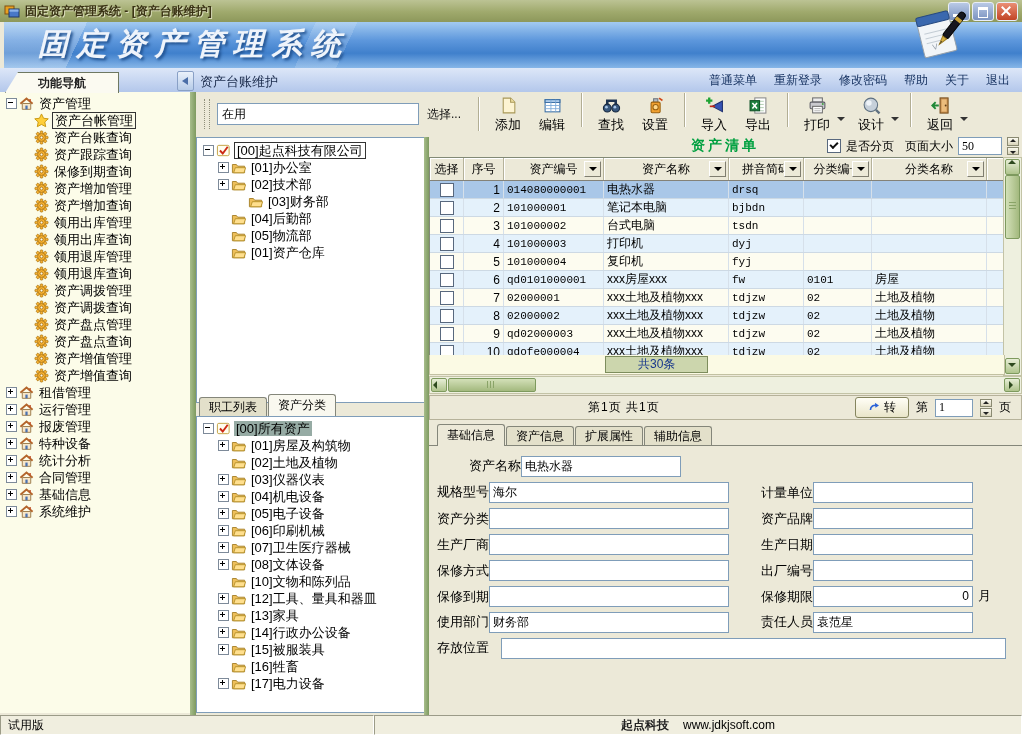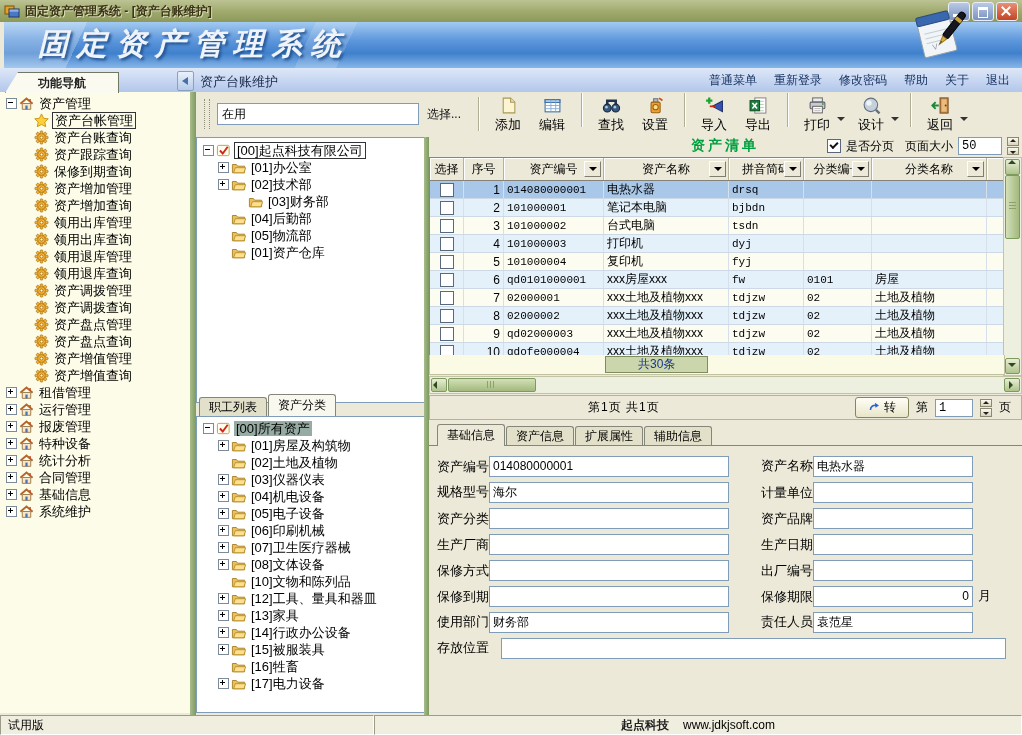--- a/index.html
+++ b/index.html
@@ -81,21 +81,21 @@
   .expbox.plus::after{content:"";position:absolute;left:3px;top:1px;width:1px;height:5px;background:#000}
   .expsp{width:11px;flex:0 0 auto}
   
   .rightcol{position:absolute;left:429px;right:0;top:45px;bottom:2px}
   .gridtitle{position:absolute;top:0;left:12px;right:0;height:20px;display:flex;align-items:flex-start;background:#ece9d8}
   .gtitle{position:absolute;left:250px;color:#00a040;font-weight:bold;font-size:14px;letter-spacing:3px}
   .gright{margin-left:auto;display:flex;align-items:center;gap:5px;padding-right:3px}
   .chk{width:12px;height:12px;border:1px solid #58687e;background:#fff;position:relative;flex:0 0 auto;cursor:pointer}
   .chk.checked::after{content:"";position:absolute;left:2px;top:2px;width:6px;height:3px;
     border-left:2px solid #111;border-bottom:2px solid #111;transform:rotate(-45deg)}
-  .numbox{width:36px;height:16px;border:1px solid #7f9db9;padding:0 3px;font-size:12px;font-family:Liberation Mono, monospace}
+  .numbox{width:36px;height:16px;border:1px solid #7f9db9;padding:0 3px;font-size:12px;font-family:Liberation Serif, serif}
   .spinner{width:12px;height:18px;display:flex;flex-direction:column;gap:1px}
   .sp{flex:1;background:linear-gradient(#fbfaf0,#d9d4ba);border:1px solid #8a8a72;position:relative}
   .sp::after{content:"";position:absolute;left:2px;border:3px solid transparent}
   .sp.up::after{top:1px;border-bottom-color:#222;border-top-width:0}
   .sp.dn::after{top:3px;border-top-color:#222;border-bottom-width:0}
   
   .gridbody{position:absolute;top:20px;left:0;right:17px;height:198px;background:#fff;
     border:1px solid #828a76;overflow:hidden}
   .ghead,.grow{display:grid;grid-template-columns:34px 40px 100px 125px 75px 68px 115px 1fr}
   .ghead{height:22px;background:#ece9d8;border-bottom:1px solid #848278}
@@ -1129,21 +1129,20 @@
     </div>
 
     <div class="dtabs" id="dtabs">
         <span class="dtab active">基础信息</span>
         <span class="dtab">资产信息</span>
         <span class="dtab">扩展属性</span>
         <span class="dtab">辅助信息</span>
       </div>
     <div class="formarea" id="formarea">
         <div class="frow">
-          <span class="fpair fp-l"><span class="flabel">资产编号</span><input class="fin" value="014080000001" style=""></span>
           <span class="fpair fp-r"><span class="flabel">资产名称</span><input class="fin" value="电热水器" style=""></span>
         </div>
         <div class="frow">
           <span class="fpair fp-l"><span class="flabel">规格型号</span><input class="fin" value="海尔" style=""></span>
           <span class="fpair fp-r"><span class="flabel">计量单位</span><input class="fin" value="" style=""></span>
         </div>
         <div class="frow">
           <span class="fpair fp-l"><span class="flabel">资产分类</span><input class="fin" value="" style=""></span>
           <span class="fpair fp-r"><span class="flabel">资产品牌</span><input class="fin" value="" style=""></span>
         </div>

